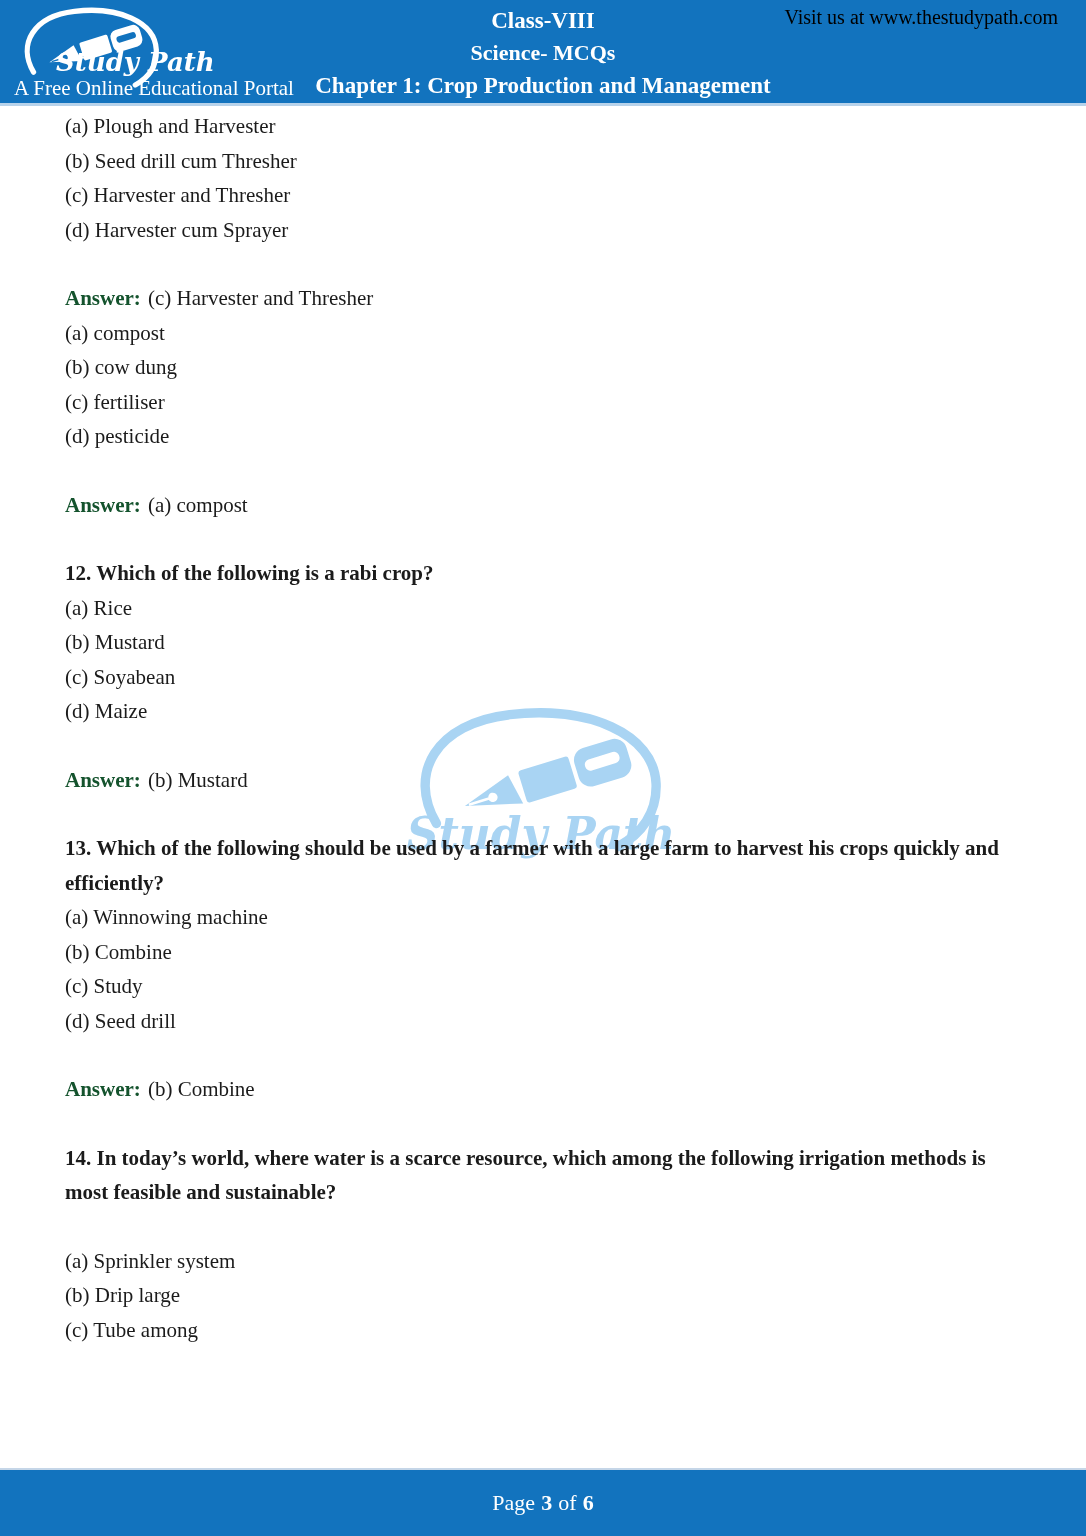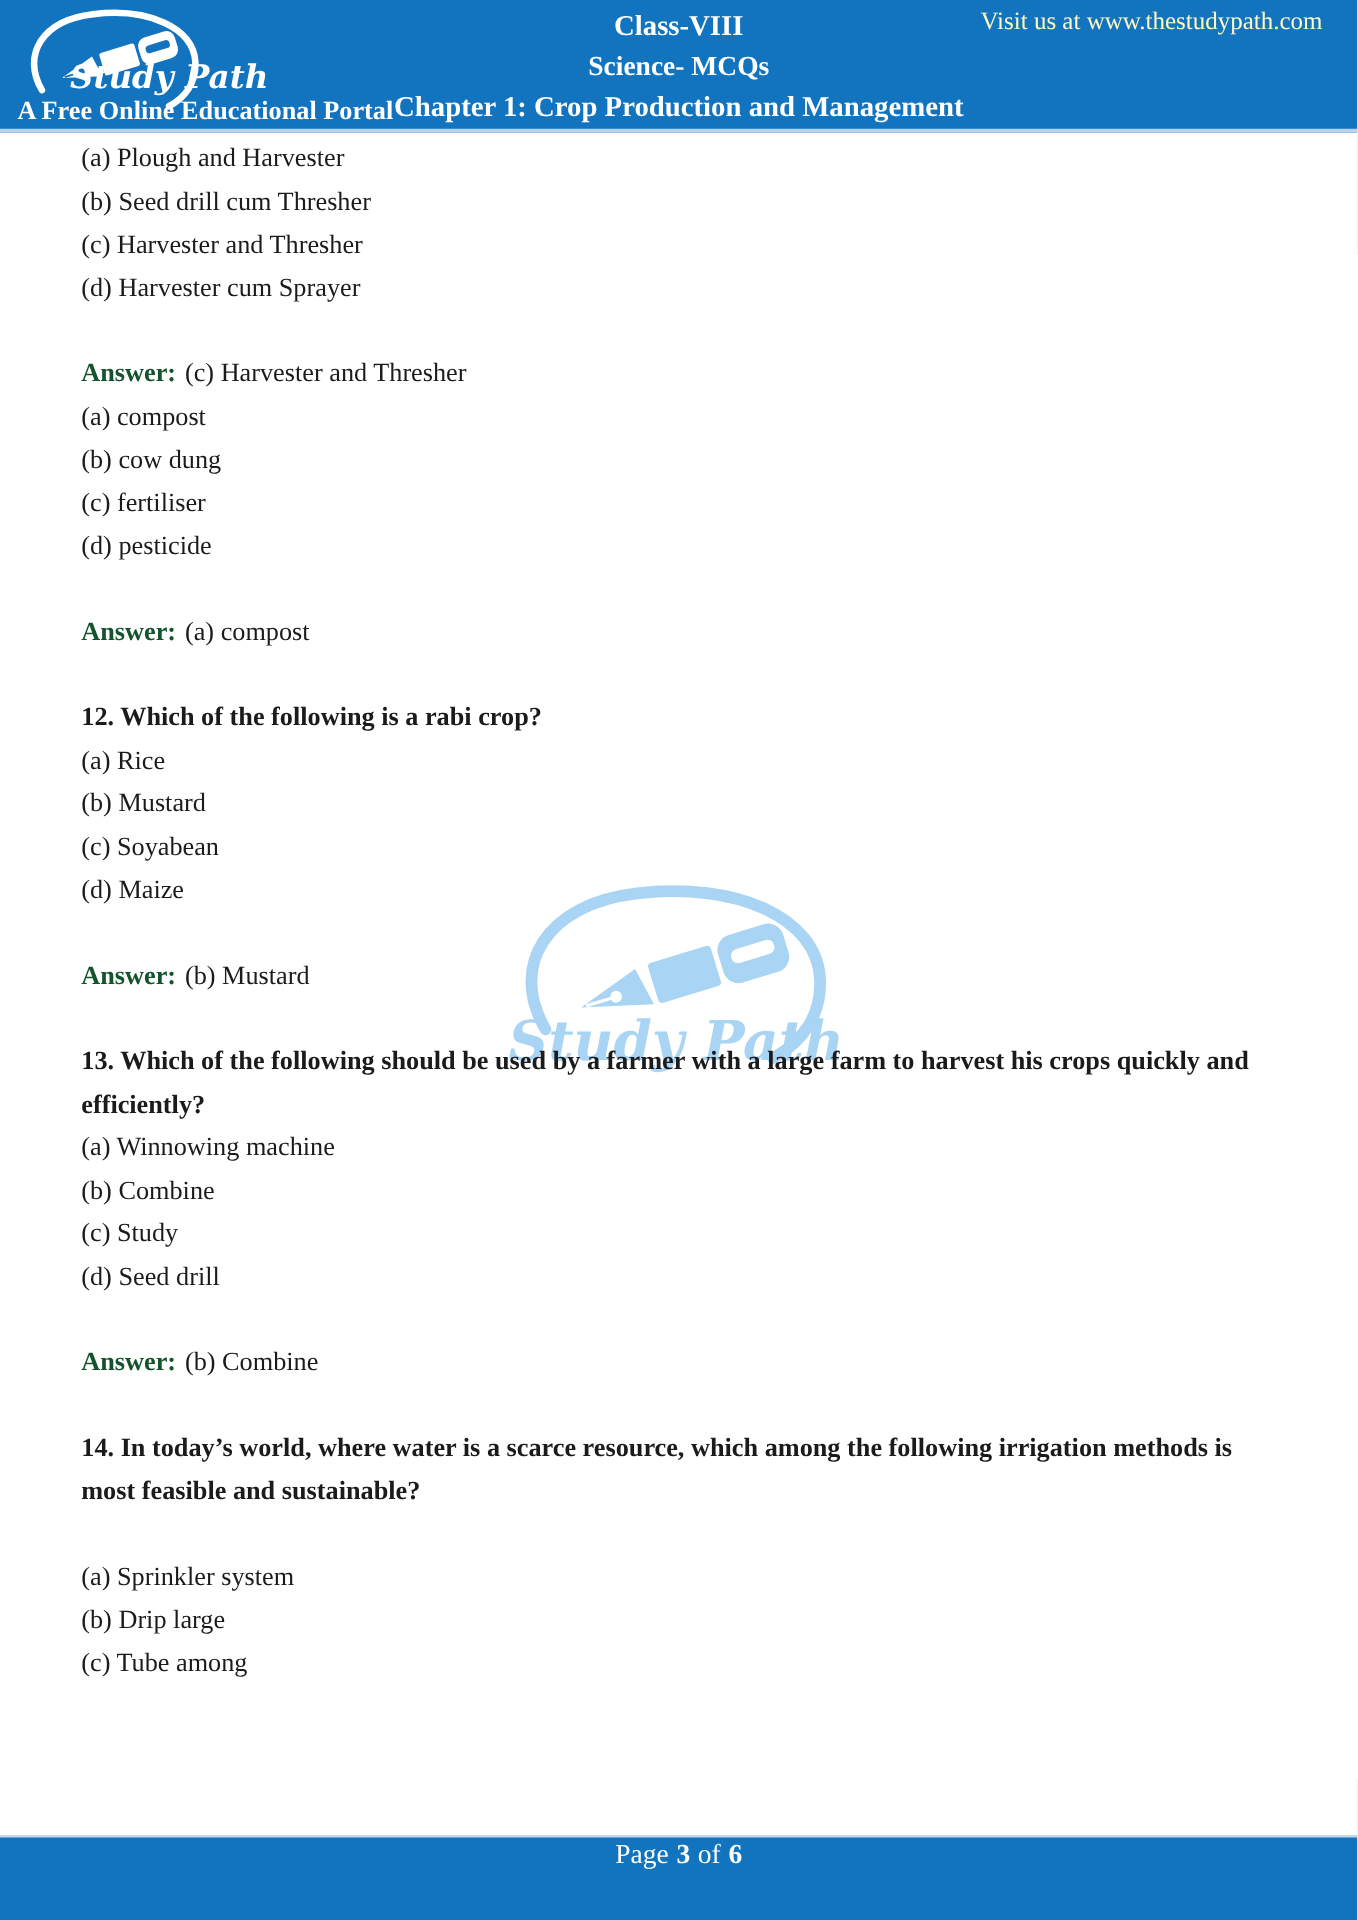--- a/index.html
+++ b/index.html
@@ -22,32 +22,32 @@
   }
   .logo{position:absolute;left:10px;top:0;width:310px;height:103px;}
   .logo svg{position:absolute;left:6px;top:3px;}
   .logo-title{
     position:absolute;left:46px;top:48px;
     font-family:"DejaVu Serif",serif;font-style:italic;font-weight:bold;
     font-size:26px;line-height:28px;color:#ffffff;
   }
   .logo-sub{
     position:absolute;left:4px;top:76px;width:306px;
-    font-size:21px;line-height:24px;color:#ffffff;white-space:nowrap;font-weight:bold;
+    font-size:21px;line-height:24px;color:#ffffff;white-space:nowrap;
   }
   .hdr-center{
     position:absolute;left:50%;top:5px;transform:translateX(-50%);
     text-align:center;white-space:nowrap;
   }
   .hdr-line1{font-size:23px;font-weight:bold;line-height:32px;}
   .hdr-line2{font-size:22px;font-weight:bold;line-height:32px;}
   .hdr-line3{font-size:23px;font-weight:bold;line-height:33px;}
   .visit{
     position:absolute;right:28px;top:6px;
-    font-size:20px;color:#fef9c3;white-space:nowrap;
+    font-size:20px;color:#000000;white-space:nowrap;
   }
 
   
   main{
     position:absolute;top:106px;left:0;right:0;bottom:66px;
     padding:3px 48px 0 65px;
     font-size:21px;line-height:34.5px;
     z-index:1;
   }
   .question{
@@ -72,21 +72,21 @@
     position:absolute;left:0;right:0;top:108px;text-align:center;
     font-family:"DejaVu Serif",serif;font-style:italic;font-weight:bold;
     font-size:44px;color:#A9D4F3;white-space:nowrap;
   }
 
   
   .ftr{
     position:absolute;left:0;right:0;bottom:0;height:66px;
     background:#1273BE;border-top:2px solid #c5d6e8;
     color:#ffffff;
-    display:flex;justify-content:center;
+    display:flex;align-items:center;justify-content:center;
     font-size:22px;
   }
   .ftr span{margin:0 0.14em;}
   .ftr .b{font-weight:bold;}
 </style>
 </head>
 <body>
 
 <div class="page">
 

